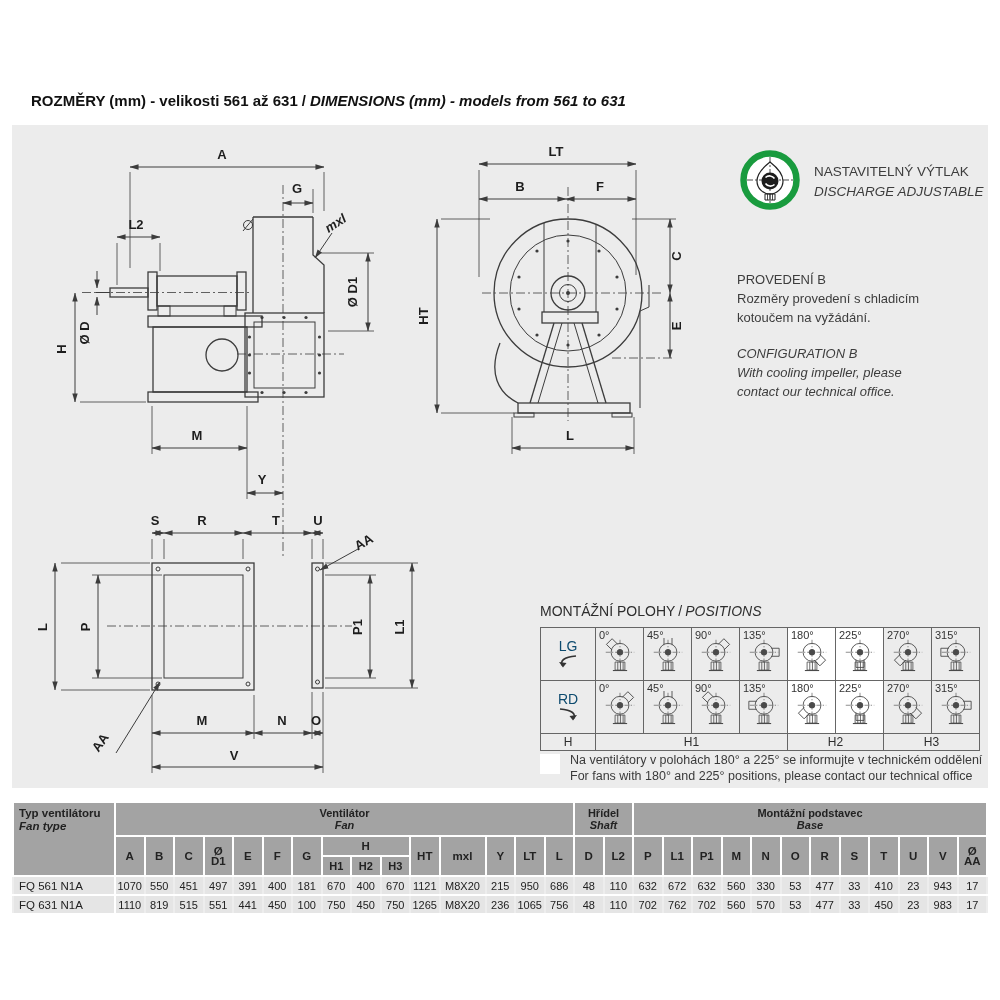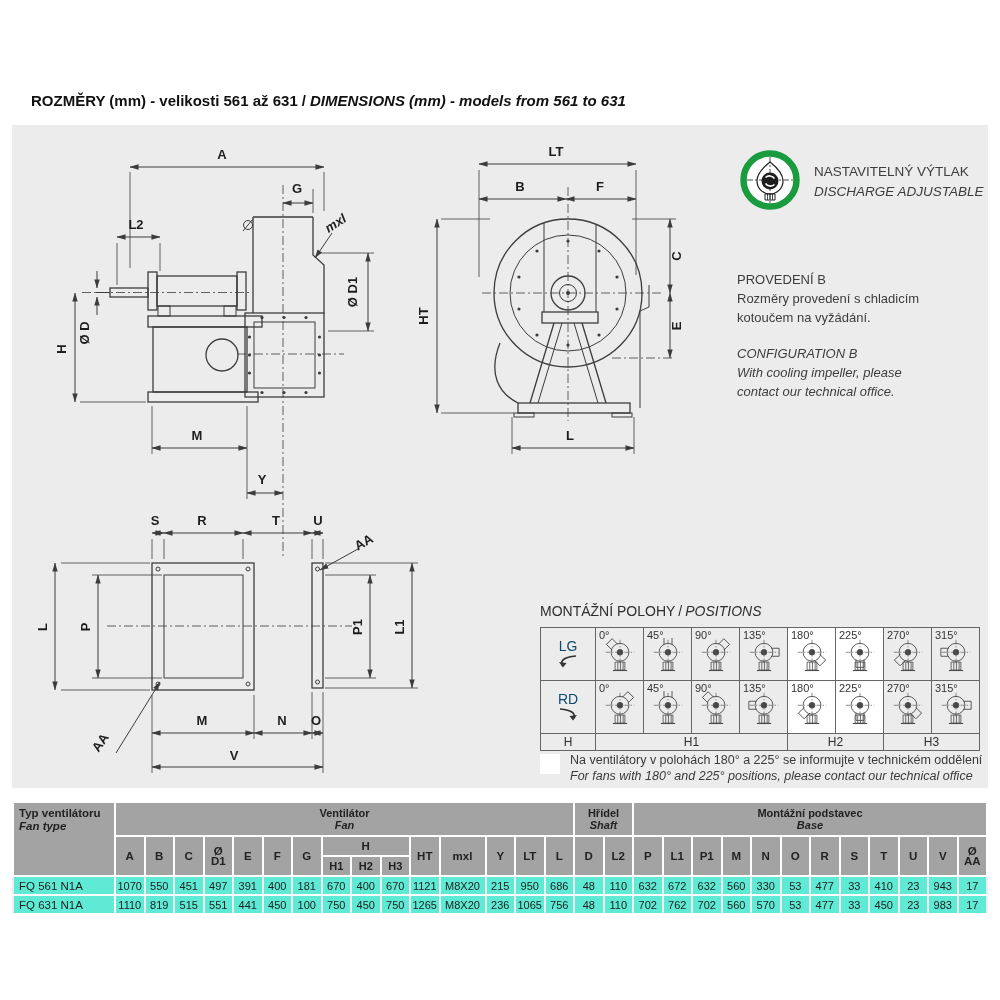--- a/index.html
+++ b/index.html
@@ -28,32 +28,32 @@
   td.plabel{width:54px;text-align:center;font-size:14px;color:#0c4a6e;}
   td.pcell{width:47px;height:52px;position:relative;vertical-align:top;}
   td.pcell.hl{background:#fff;margin-left:25px;}
   td.pcell .ang{position:absolute;top:1px;left:3px;font-size:11px;color:#333;}
   .pos-icon{margin:10px auto 0 auto;width:36px;height:40px;}
   .pos-icon svg{display:block;}
   tr.pfoot td{height:16px;text-align:center;font-size:12px;color:#2e2e2e;}
   #posnote{position:absolute;left:528px;top:627px;display:flex;align-items:flex-start;}
   #posnote .swatch{width:20px;height:20px;background:#fff;flex:0 0 auto;margin-top:2px;}
   #posnote .lines{margin-left:10px;font-size:12.5px;color:#3a3a3a;line-height:16px;}
-  #posnote .lines .en{font-style:italic;}
+  #posnote .lines .en{}
   
   #dimtable{position:absolute;left:12px;top:801px;width:976px;}
   table.dtab{width:100%;border-collapse:collapse;table-layout:fixed;font-size:11px;color:#222;}
   table.dtab th{background:#a3a3a3;border:2px solid #fff;font-weight:bold;padding:0;line-height:12px;}
   table.dtab th .it{font-style:italic;}
   table.dtab th.typeh{text-align:left;padding-left:5px;font-size:11.5px;line-height:13px;vertical-align:top;padding-top:4px;}
   tr.gr th{height:32px;}
   tr.lr th{height:18px;font-size:11.5px;}
   tr.sr th{height:18px;font-size:11px;}
   th.two span{display:block;line-height:10px;}
-  table.dtab td{background:#5eead4;border-top:2px solid #fff;border-bottom:2px solid #fff;border-left:2px solid #ededed;border-right:2px solid #ededed;text-align:center;height:17px;padding:0;}
+  table.dtab td{background:#e5e5e5;border-top:2px solid #fff;border-bottom:2px solid #fff;border-left:2px solid #ededed;border-right:2px solid #ededed;text-align:center;height:17px;padding:0;}
   table.dtab td.typec{text-align:left;padding-left:5px;border-right:2px solid #fff;font-size:11.5px;}
   
   .ol{stroke:#3c3c3c;stroke-width:1.3;fill:none;}
   .tl{stroke:#3c3c3c;stroke-width:1;fill:none;}
   .xl{stroke:#3c3c3c;stroke-width:0.8;fill:none;}
   .cl{stroke:#3c3c3c;stroke-width:0.8;fill:none;stroke-dasharray:9 3 2 3;}
   .dl{stroke:#3c3c3c;stroke-width:1;fill:none;marker-start:url(#ar);marker-end:url(#ar);}
   .dt{font-size:13px;font-weight:bold;fill:#1d1d1d;}
 </style>
 </head>

